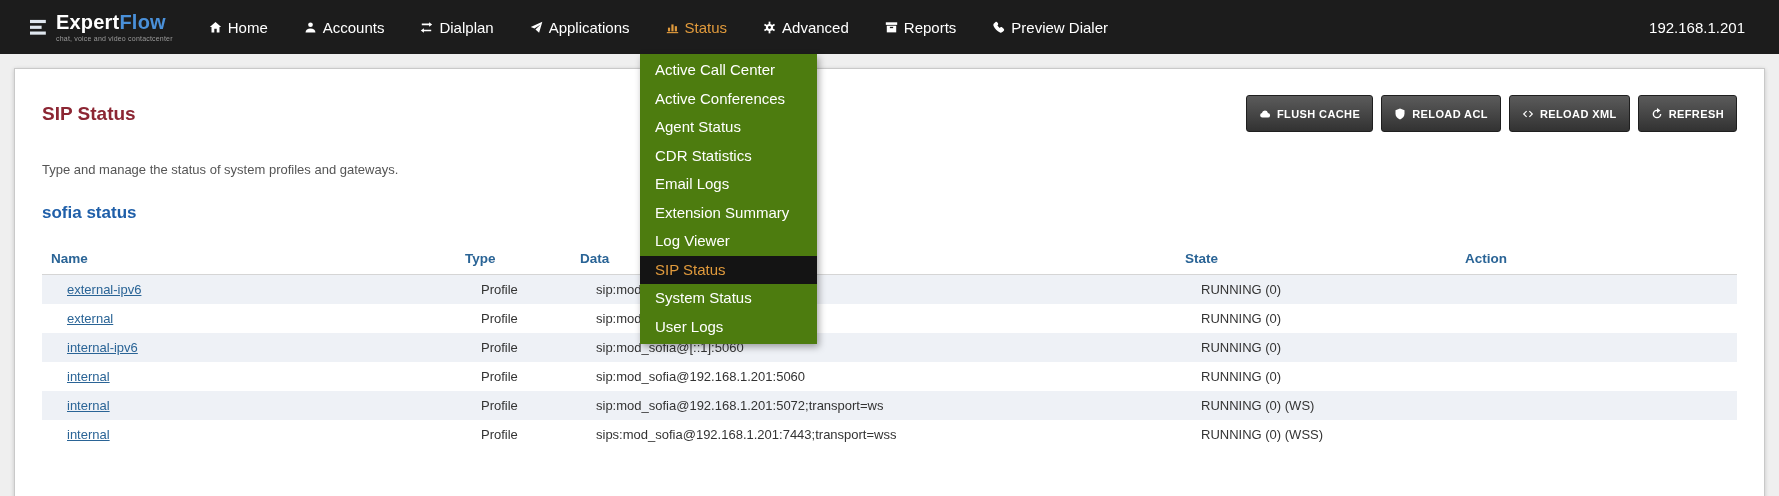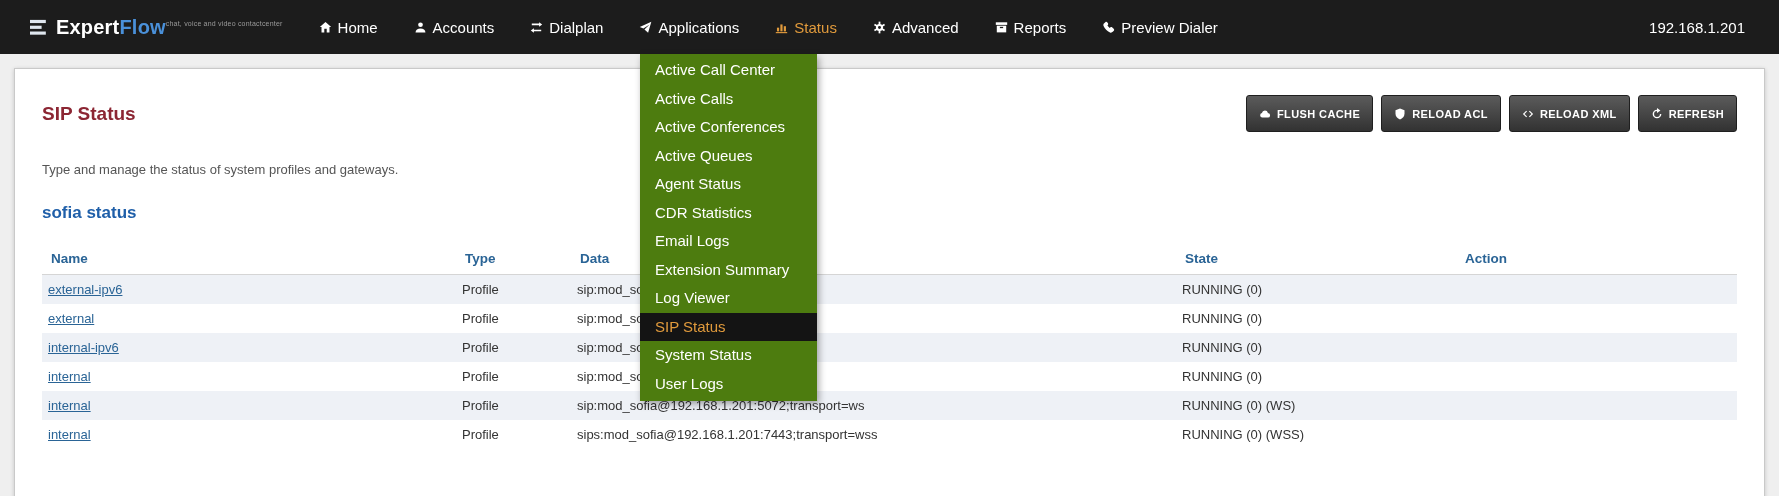--- a/index.html
+++ b/index.html
@@ -13,21 +13,21 @@
   
   .navbar {
     position:absolute; top:0; left:0; width:1779px; height:54px;
     background:#1c1c1c;
     display:flex; align-items:center;
     z-index:40;
   }
   .logo { display:flex; align-items:center; margin-left:30px; cursor:pointer; }
   .logo-icon { color:#dfe6ee; display:flex; align-items:center; margin-right:7px; }
   .logo-icon svg { width:19px; height:17px; fill:currentColor; }
-  .logo-text { display:flex; flex-direction:row; line-height:1; }
+  .logo-text { display:flex; flex-direction:column; line-height:1; }
   .brand-line { font-size:20px; font-weight:bold; letter-spacing:.2px; }
   .brand-primary { color:#ffffff; }
   .brand-secondary { color:#4a90d9; }
   .tagline { font-size:7px; color:#9a9a9a; margin-top:3px; letter-spacing:.2px; }
 
   .nav-items { display:flex; align-items:center; gap:36px; margin-left:36px; }
   .nav-item {
     display:flex; align-items:center; gap:6px;
     color:#ffffff; font-size:15px; text-decoration:none; cursor:pointer;
     white-space:nowrap;
@@ -74,21 +74,21 @@
 
   .page-desc { margin-top:30px; font-size:13px; color:#555555; }
   .section-title { margin-top:26px; font-size:17px; font-weight:bold; color:#1f5fa9; }
 
   
   table.status-table { margin-top:20px; width:100%; border-collapse:collapse; font-size:13px; }
   .status-table th {
     text-align:left; color:#2a6496; font-weight:bold; font-size:13.5px;
     padding:8px 9px; border-bottom:1px solid #d5d5d5; white-space:nowrap;
   }
-  .status-table td { padding:7px 6px; color:#333333; white-space:nowrap; }
+  .status-table td { padding:7px 25px; color:#333333; white-space:nowrap; }
   .status-table tbody tr:nth-child(odd) { background:#eef1f6; }
   .status-table tbody tr:nth-child(even) { background:#ffffff; }
   a.name-link { color:#2a6496; text-decoration:underline; cursor:pointer; }
 </style>
 </head>
 <body>
 
 <div class="navbar">
   <div class="logo">
     <span class="logo-icon">
@@ -183,23 +183,21 @@
         </span>
         <span>Preview Dialer</span>
       </a>
     </div>
 
   <span class="server-ip">192.168.1.201</span>
 </div>
 
 <div class="dropdown" id="status-dropdown">
     <a class="dropdown-item">Active Call Center</a>
-    <a class="dropdown-item">Active Calls</a>
     <a class="dropdown-item">Active Conferences</a>
-    <a class="dropdown-item">Active Queues</a>
     <a class="dropdown-item">Agent Status</a>
     <a class="dropdown-item">CDR Statistics</a>
     <a class="dropdown-item">Email Logs</a>
     <a class="dropdown-item">Extension Summary</a>
     <a class="dropdown-item">Log Viewer</a>
     <a class="dropdown-item active">SIP Status</a>
     <a class="dropdown-item">System Status</a>
     <a class="dropdown-item">User Logs</a>
   </div>
 

